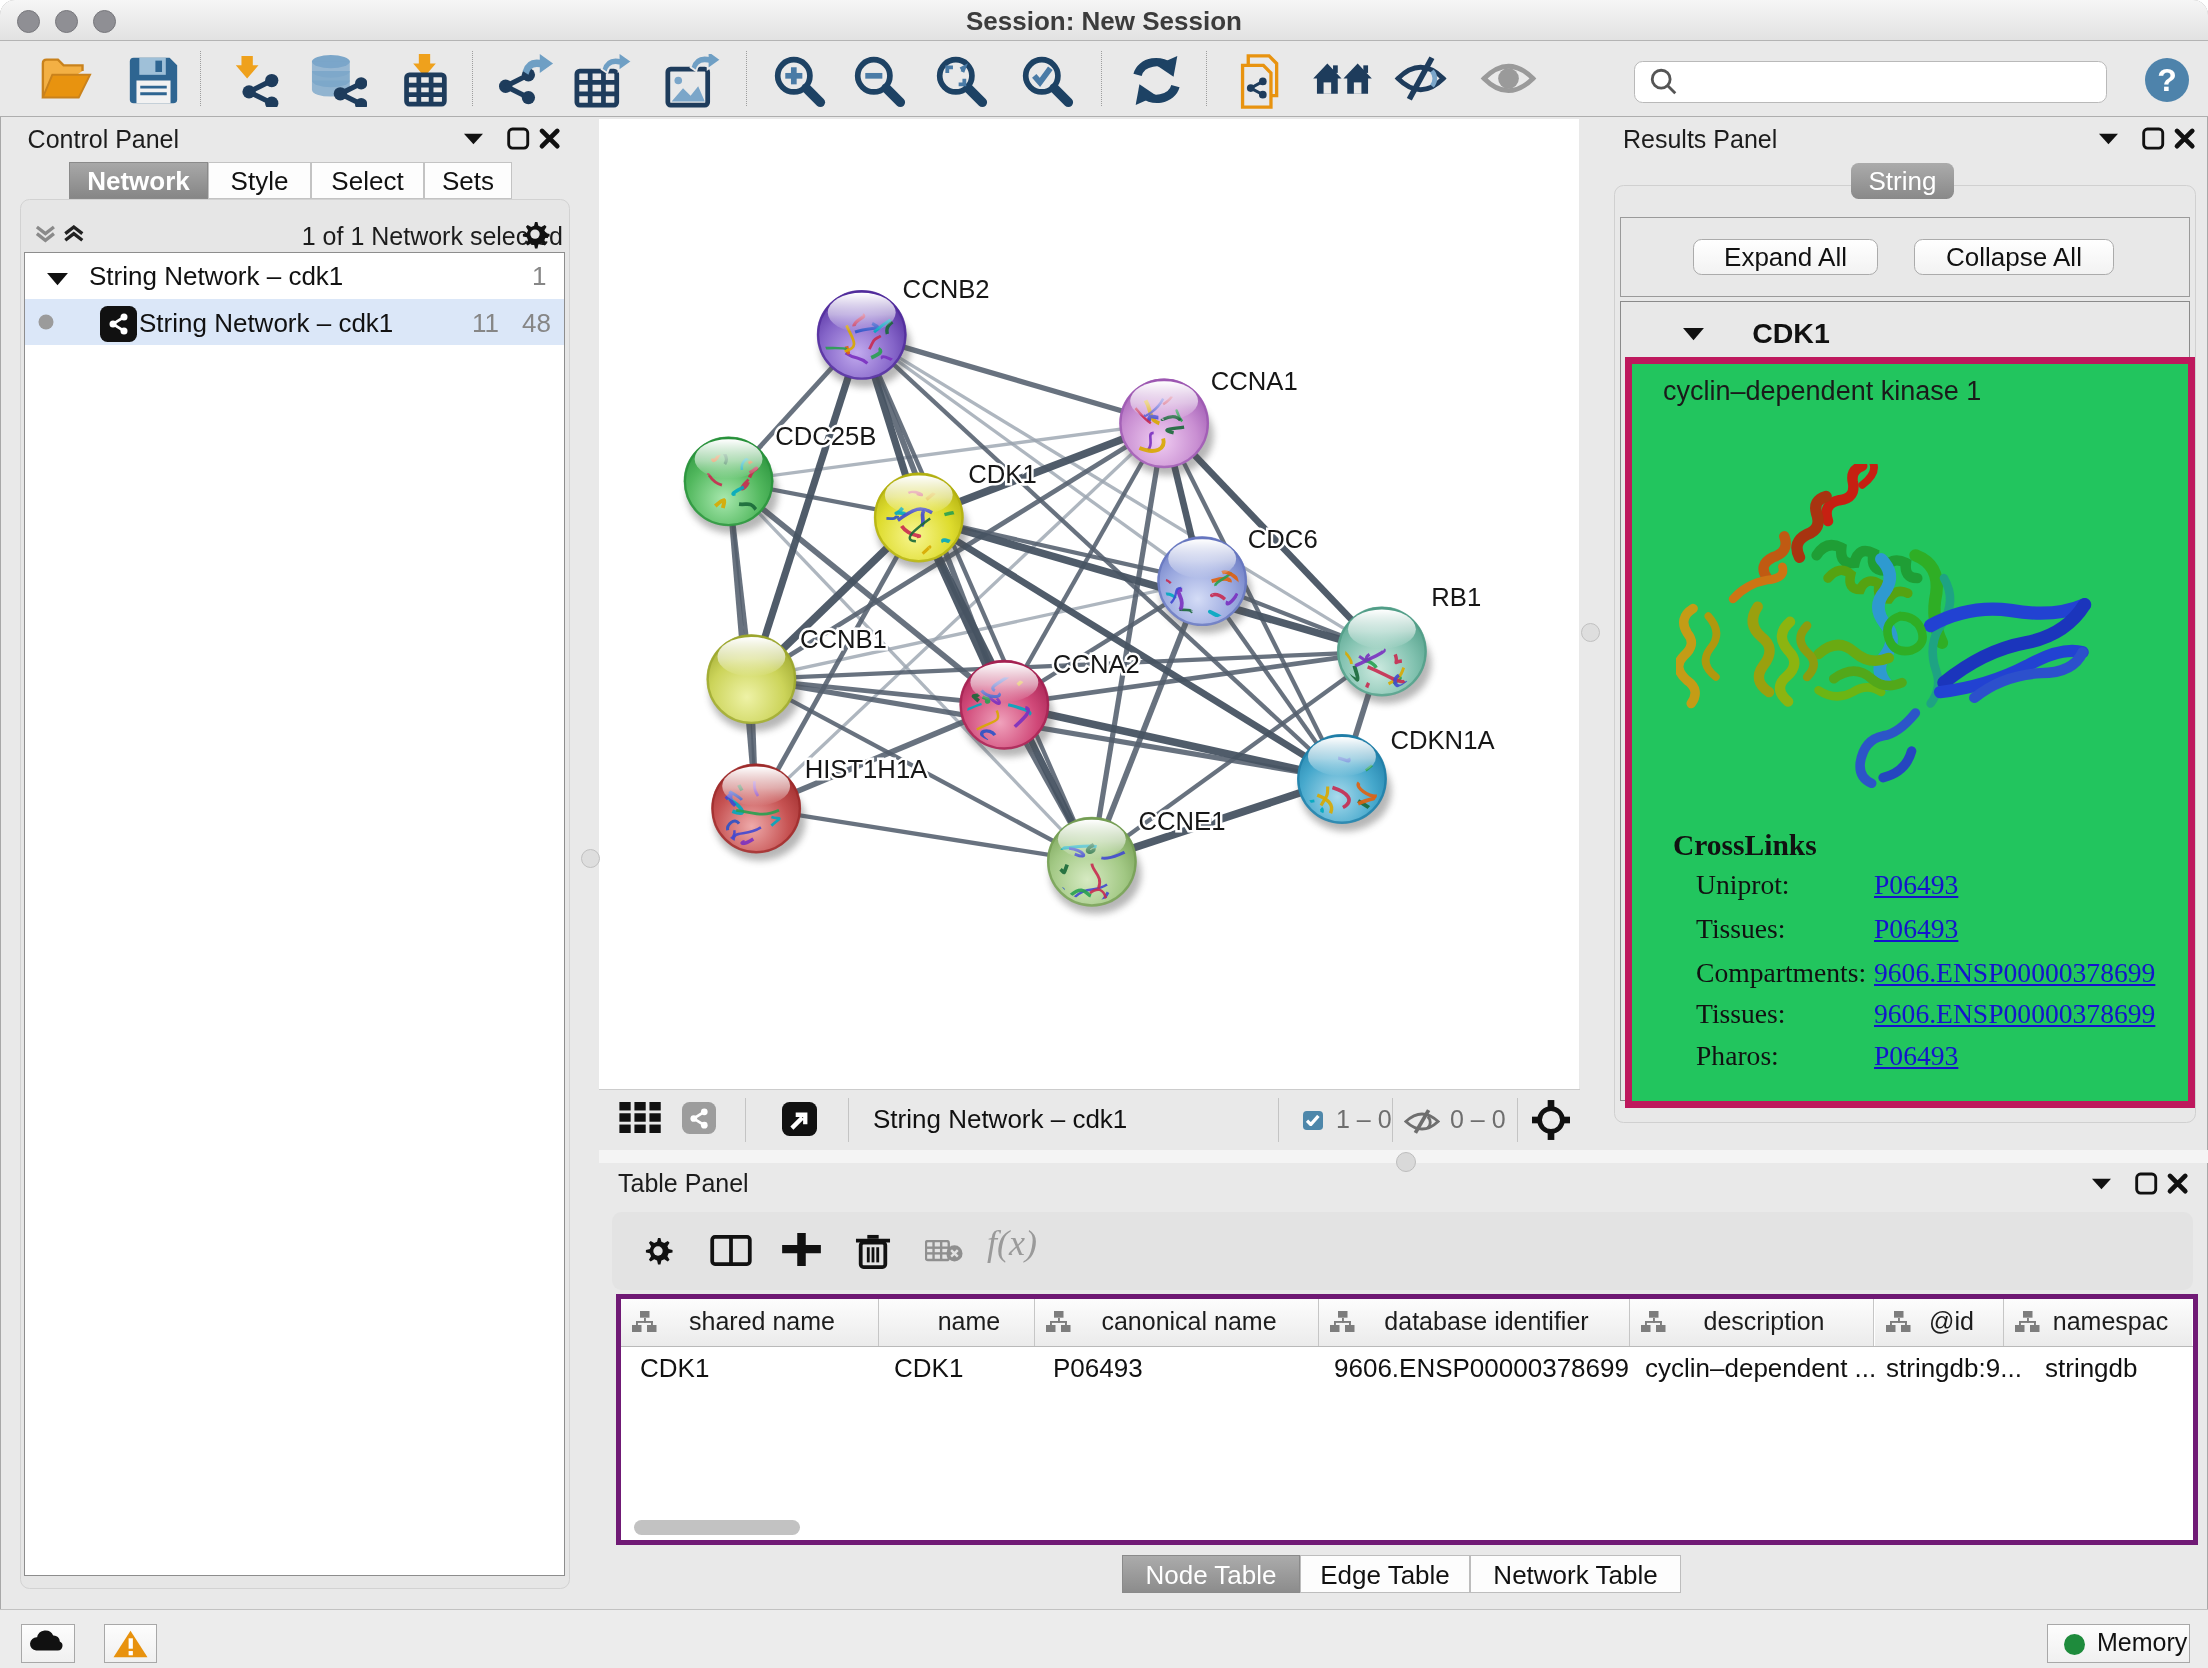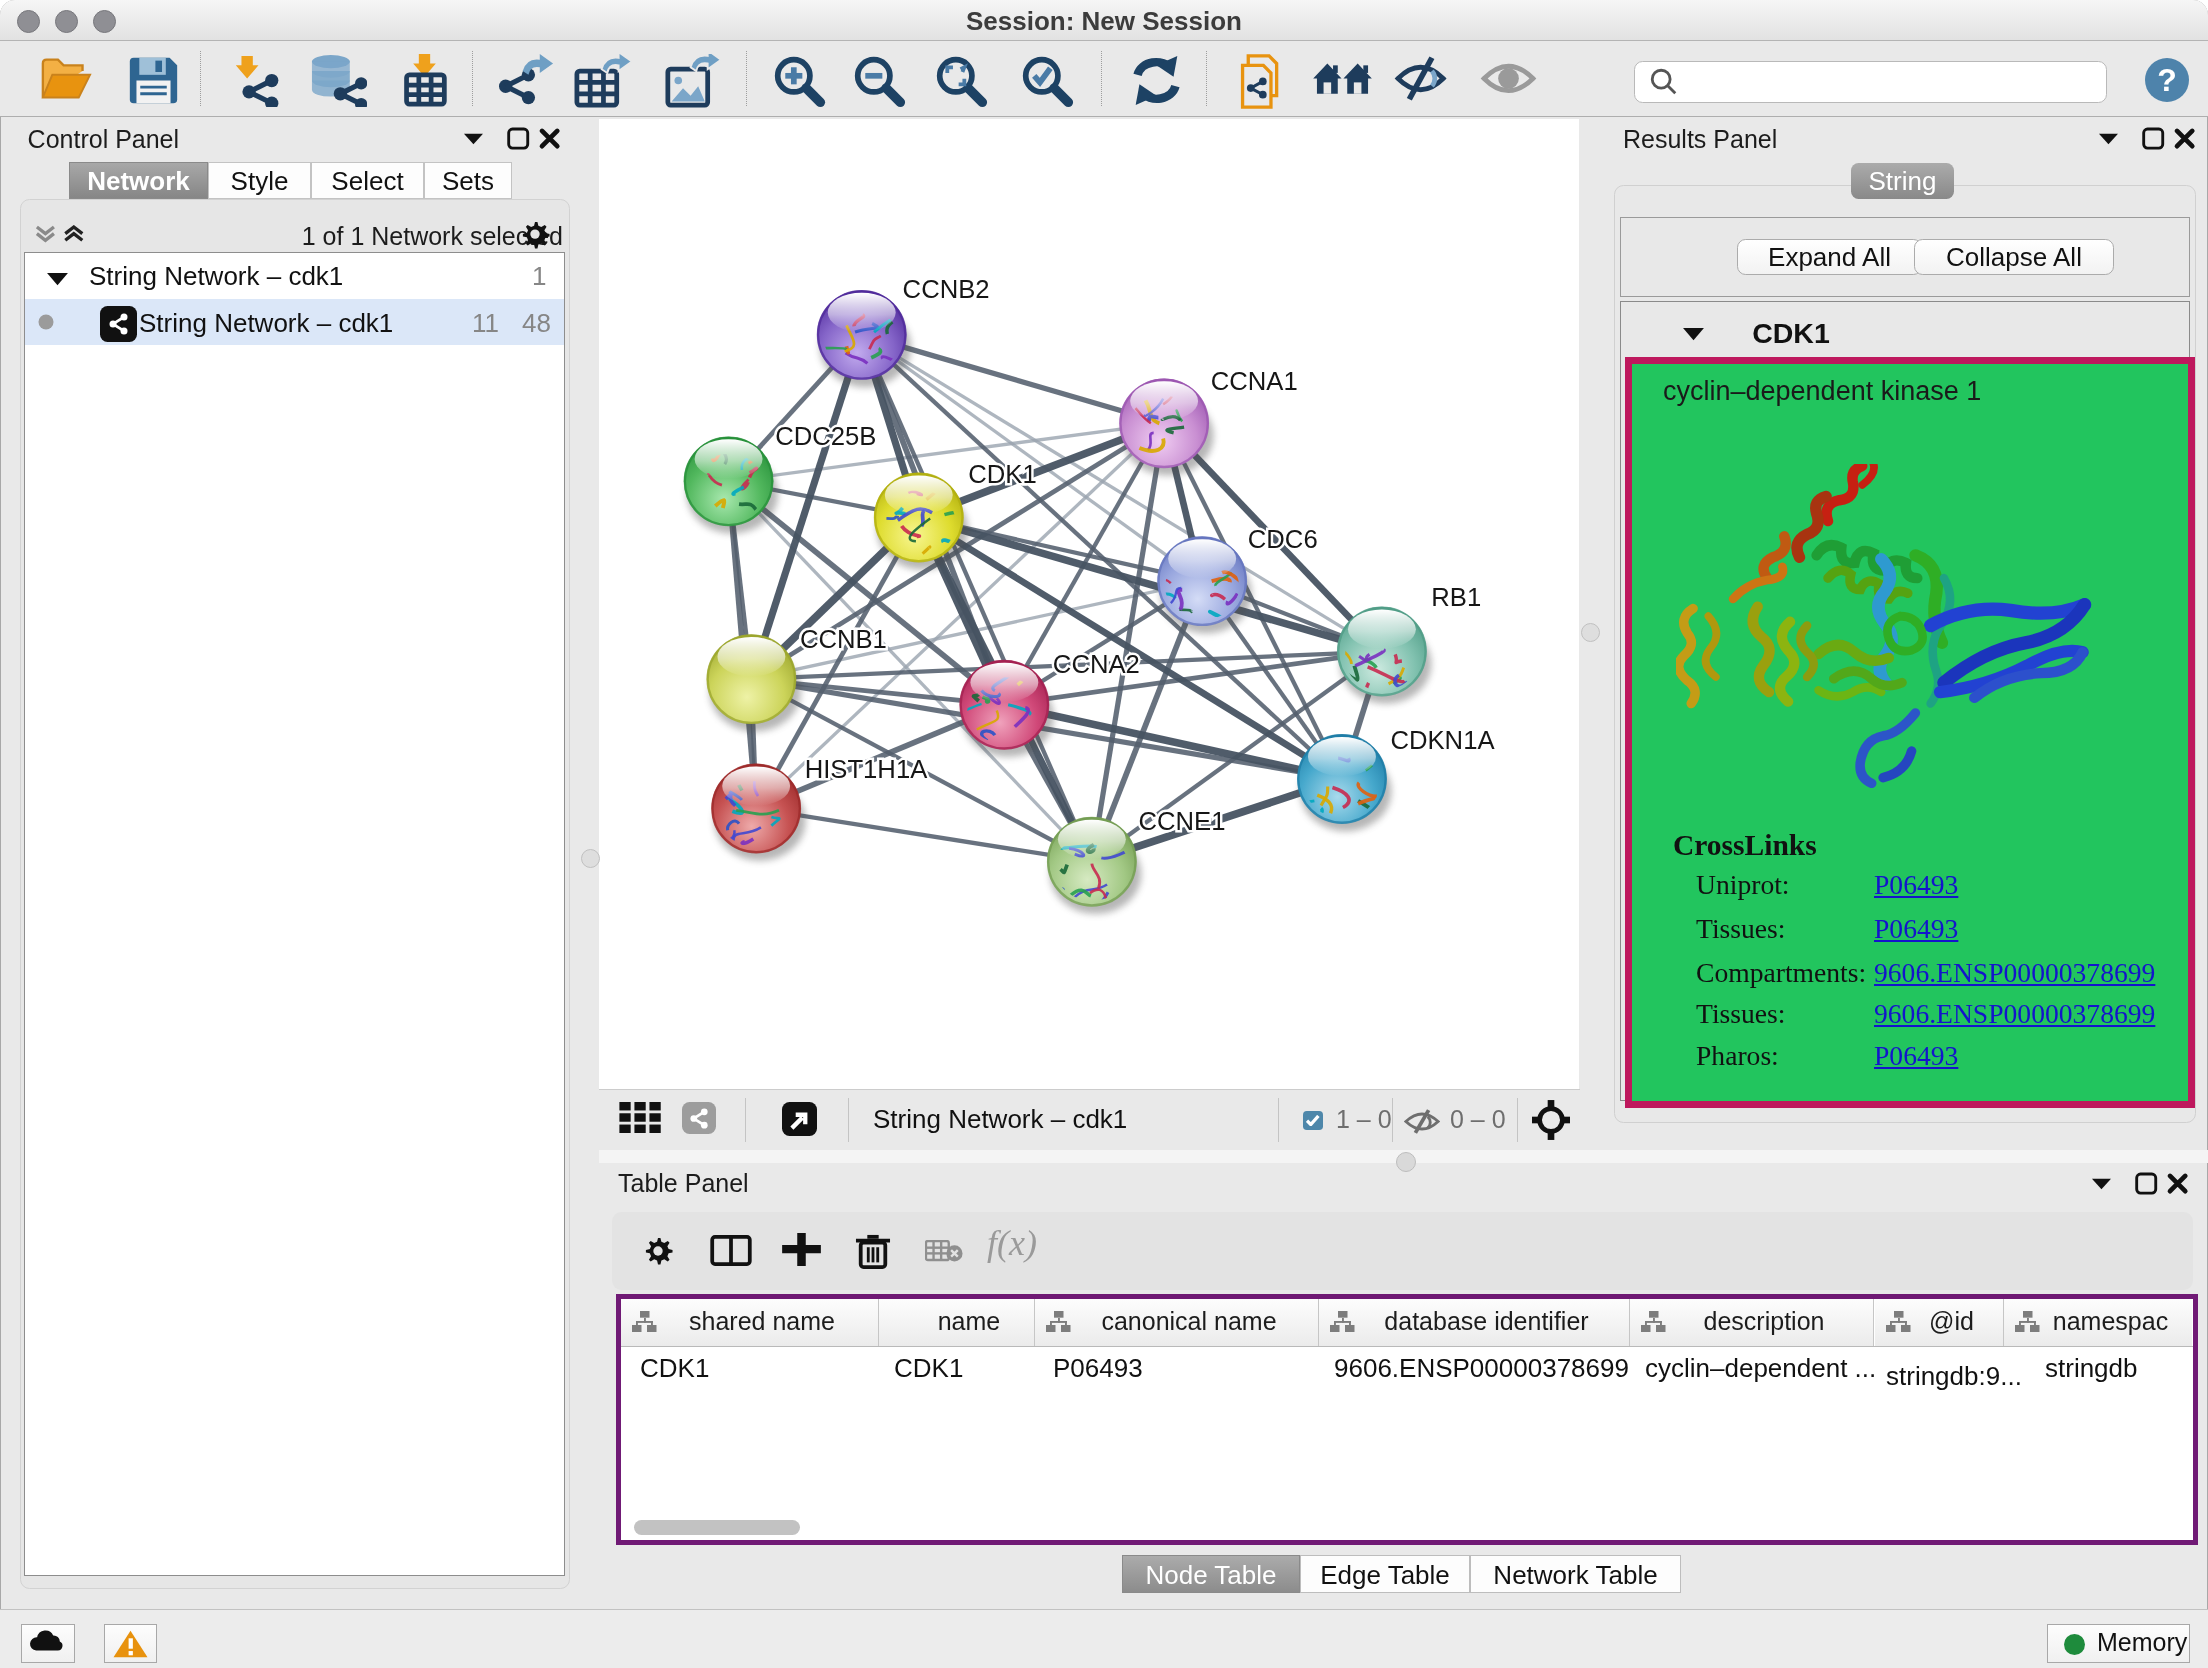--- a/index.html
+++ b/index.html
@@ -688,21 +688,21 @@
 
 <div class="abs ptitle" style="left:1623px;top:125px;">Results Panel</div>
 <svg class="abs" style="left:2098px;top:127px;" width="99" height="25" viewBox="0 0 104 26">
   <path d="M1 7 L21 7 L11 18 Z" fill="#111"></path>
   <rect x="48" y="2" width="20" height="20" rx="4" fill="none" stroke="#111" stroke-width="3"></rect>
   <path d="M83 4 L99 20 M99 4 L83 20" stroke="#111" stroke-width="5" stroke-linecap="round"></path>
 </svg>
 <div class="abs" id="rp-container"></div>
 <div class="abs" style="left:1851px;top:163px;width:103px;height:36px;background:linear-gradient(#ababab,#898989);border-radius:7.6px;color:#fff;font-size:26px;text-align:center;line-height:36px;">String</div>
 <div class="abs" id="rp-box1"></div>
-<div class="btn" style="left:1693px;top:239px;width:185px;height:36px;line-height:34px;margin-left:44px;">Expand All</div>
+<div class="btn" style="left:1693px;top:239px;width:185px;height:36px;line-height:34px;">Expand All</div>
 <div class="btn" style="left:1914px;top:239px;width:200px;height:36px;line-height:34px;">Collapse All</div>
 <div class="abs" id="rp-box2"></div>
 <svg class="abs" style="left:1683px;top:328px;" width="21" height="13.3" viewBox="0 0 22 14">
     <path d="M0 0 L22 0 L11 13 Z" fill="#111"></path>
   </svg>
 <div class="abs" style="left:1734px;top:317px;width:114px;text-align:center;font-size:28.5px;font-weight:bold;color:#111;">CDK1</div>
 <div class="abs" id="rp-inner">
   <div style="position:absolute;left:31px;top:12.4px;font-size:27px;color:#1a1a1a;">cyclin–dependent kinase 1</div>
   <svg style="position:absolute;left:44px;top:100px;" width="418" height="328" viewBox="0 0 440 345">
     <g fill="none" stroke-linecap="round">
@@ -794,21 +794,21 @@
   <div class="th" style="left:698px;width:311px;"><span class="thi"></span><span class="tht">database identifier</span></div>
   <div class="th" style="left:1009px;width:244px;"><span class="thi"></span><span class="tht">description</span></div>
   <div class="th" style="left:1254px;width:129px;"><span class="thi"></span><span class="tht">@id</span></div>
   <div class="th" style="left:1383px;width:188px;border-right:none;"><span class="thi"></span><span class="tht">namespac</span></div>
   <div style="position:absolute;left:0;top:47px;width:100%;border-top:1px solid #b9b9b9;"></div>
   <div class="td" style="left:19px;">CDK1</div>
   <div class="td" style="left:273px;">CDK1</div>
   <div class="td" style="left:432px;">P06493</div>
   <div class="td" style="left:713px;">9606.ENSP00000378699</div>
   <div class="td" style="left:1024px;">cyclin–dependent ...</div>
-  <div class="td" style="left:1265px;margin-top:8px;">stringdb:9...</div>
+  <div class="td" style="left:1265px;">stringdb:9...</div>
   <div class="td" style="left:1424px;">stringdb</div>
   <div style="position:absolute;left:13.3px;top:221px;width:166px;height:15px;border-radius:7.6px;background:#c2c2c2;"></div>
 </div>
 <div class="tabbtn" style="left:1122px;width:178px;background:linear-gradient(#ababab,#8c8c8c);color:#fff;border-color:#8a8a8a;">Node Table</div>
 <div class="tabbtn" style="left:1300px;width:170px;">Edge Table</div>
 <div class="tabbtn" style="left:1470px;width:211px;">Network Table</div>
 
 <div class="abs" id="statusbar">
   <div class="sbtn" style="left:21px;width:54px;"><svg width="52" height="37" viewBox="0 0 55 39">
         <path d="M15 27 a7 7 0 0 1 1-14 a9 9 0 0 1 17-2 a6.5 6.5 0 0 1 7 6.5 a5 5 0 0 1 -2 9.5 z" fill="#111"></path>

